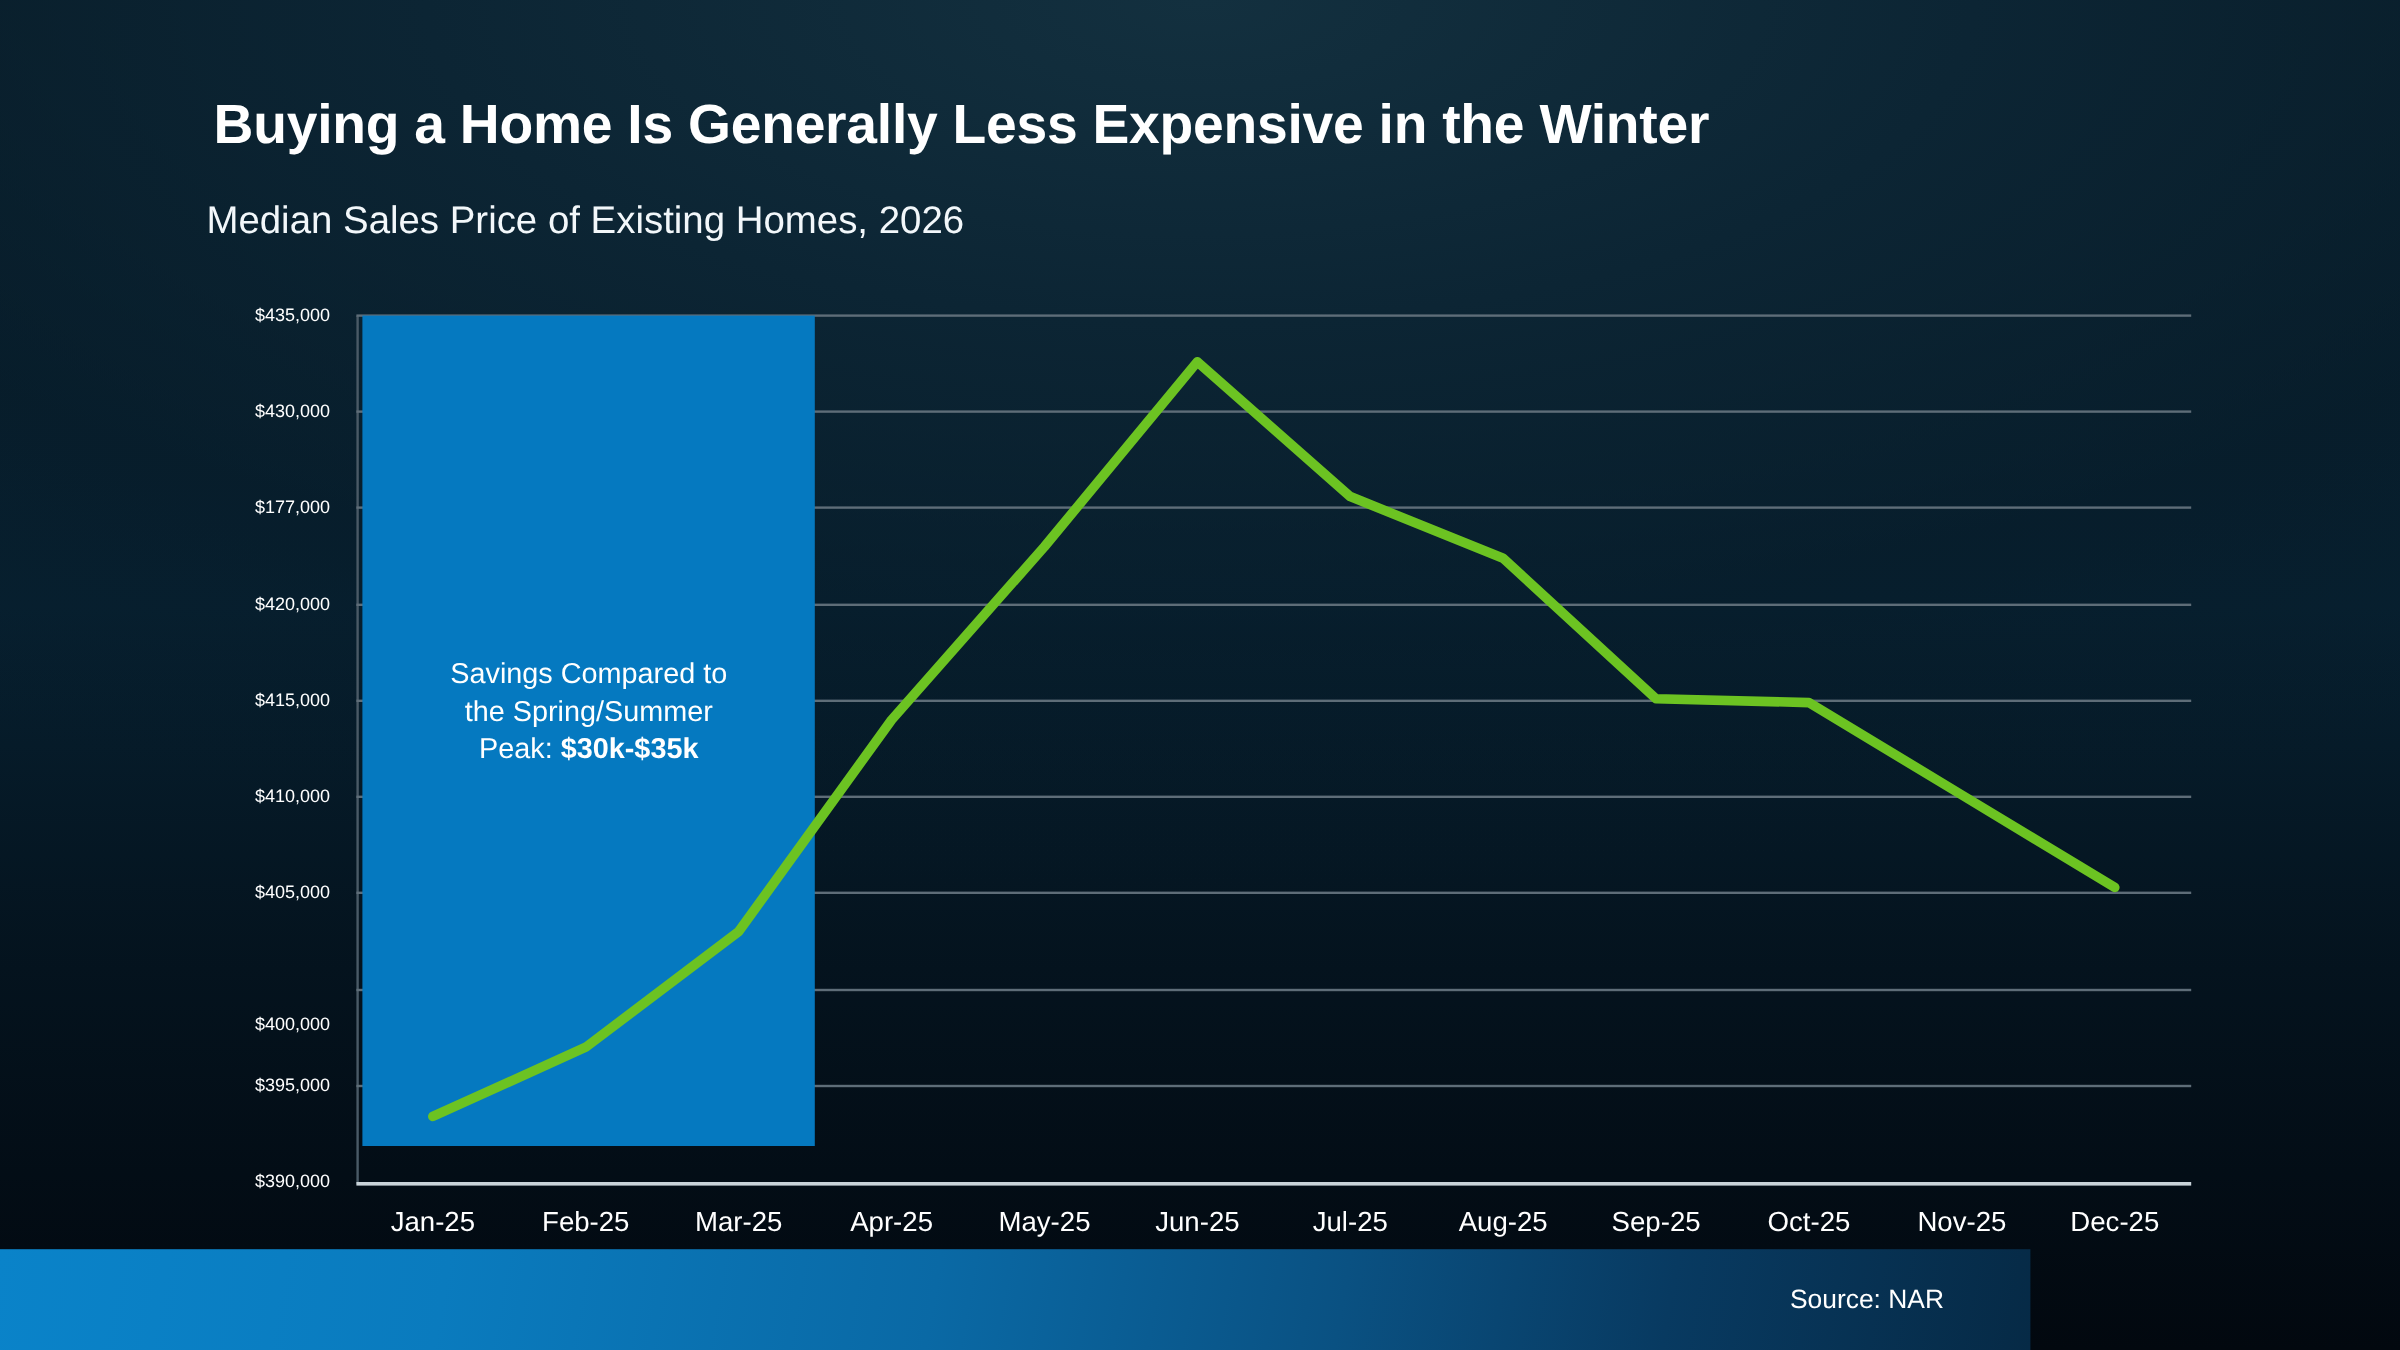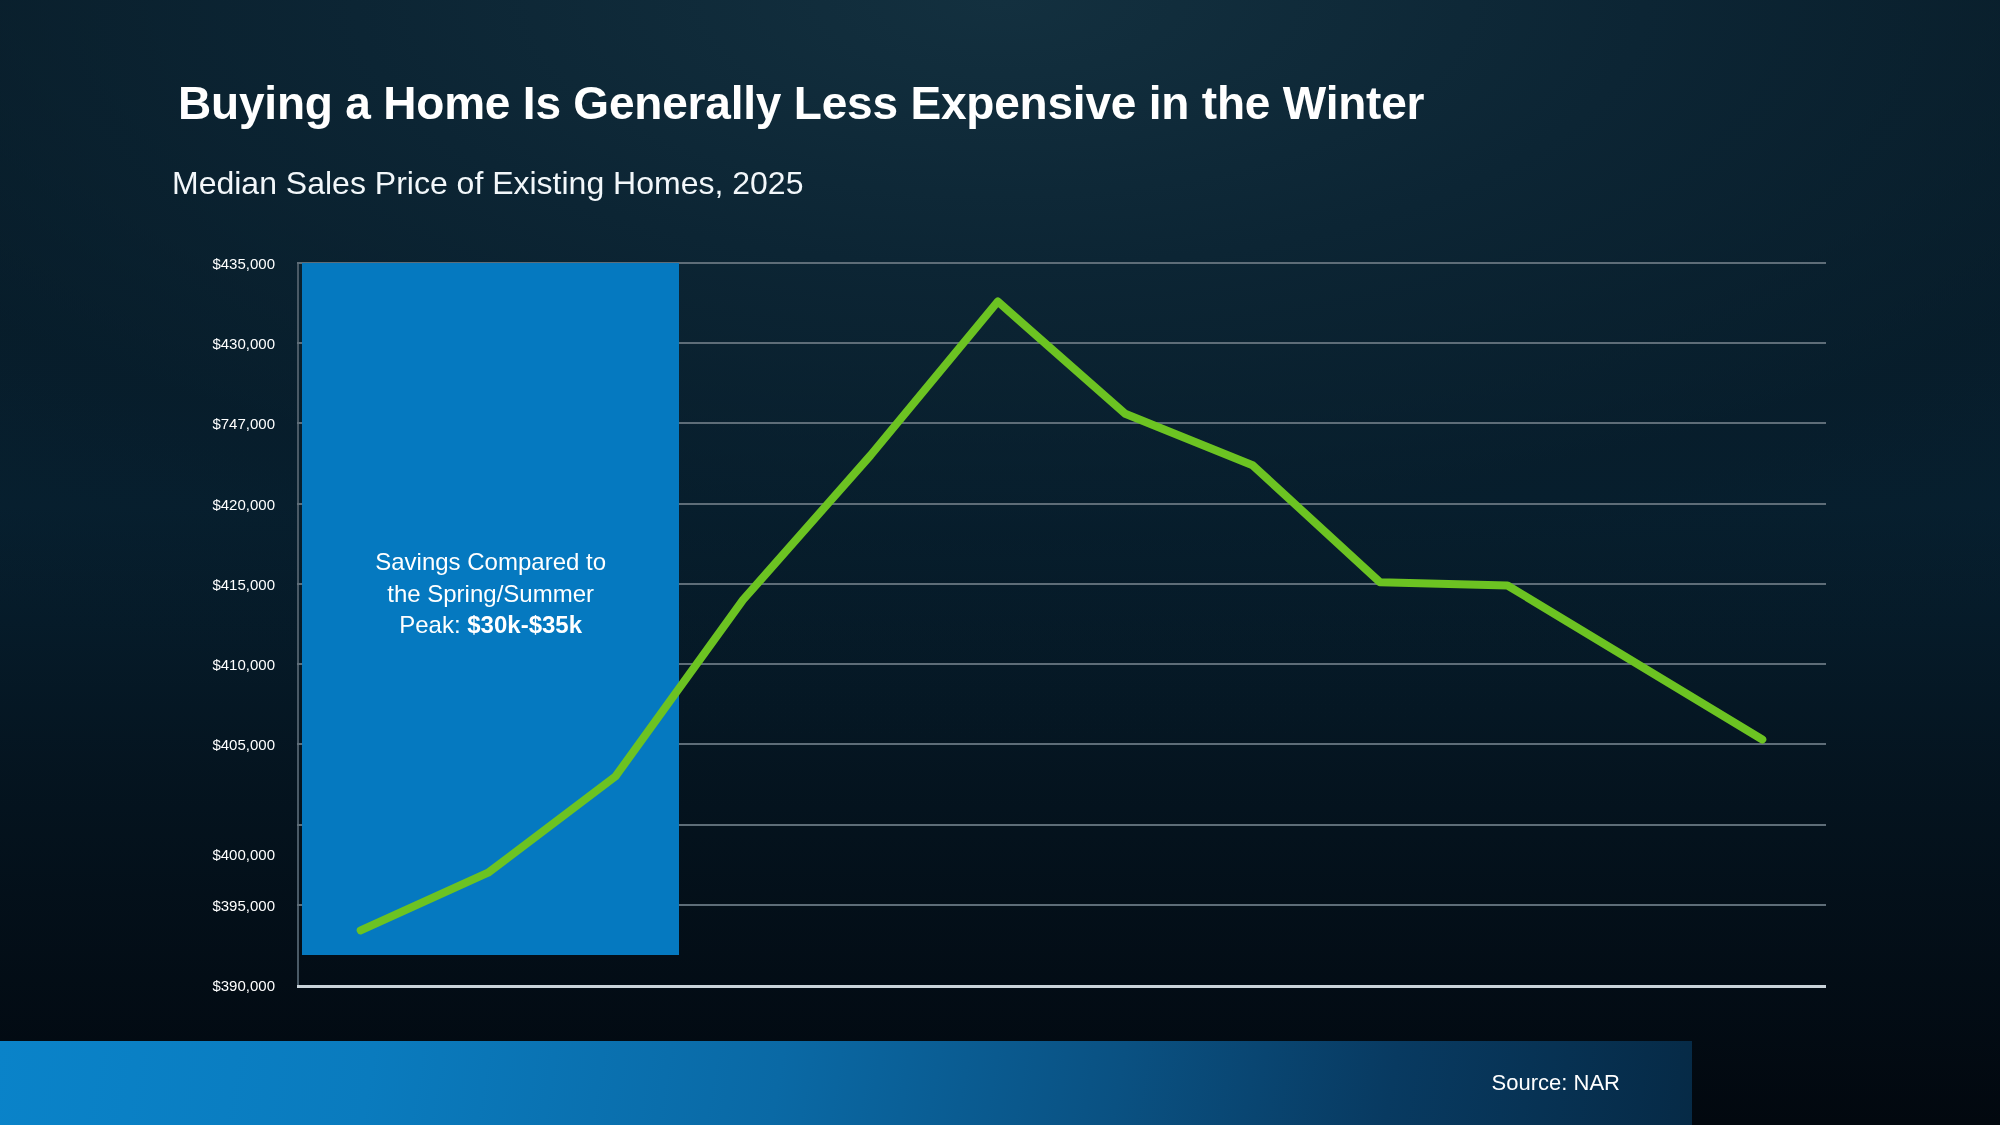--- a/index.html
+++ b/index.html
@@ -116,26 +116,26 @@
     transform:translateY(-50%);
     color:#ffffff; font-size:22px; white-space:nowrap;
   }
 </style>
 </head>
 <body>
 
 <div id="slide">
 
   <div id="title">Buying a Home Is Generally Less Expensive in the Winter</div>
-  <div id="subtitle">Median Sales Price of Existing Homes, 2025</div>
+  <div id="subtitle">Median Sales Price of Existing Homes, 2026</div>
 
   <div id="yaxis">
       <div class="ylab" style="top: 0px;">$435,000</div>
       <div class="ylab" style="top: 80.2222px;">$430,000</div>
-      <div class="ylab" style="top: 160.444px;">$747,000</div>
+      <div class="ylab" style="top: 160.444px;">$177,000</div>
       <div class="ylab" style="top: 240.667px;">$420,000</div>
       <div class="ylab" style="top: 320.889px;">$415,000</div>
       <div class="ylab" style="top: 401.111px;">$410,000</div>
       <div class="ylab" style="top: 481.333px;">$405,000</div>
       <div class="ylab" style="top: 591px;">$400,000</div>
       <div class="ylab" style="top: 641.778px;">$395,000</div>
       <div class="ylab" style="top: 722px;">$390,000</div>
     </div>
 
   <div id="yaxis-spine"></div>
@@ -157,18 +157,32 @@
         <span>the Spring/Summer</span><br>
         <span>Peak: </span><b>$30k-$35k</b>
       </div>
     </div>
 
     <svg id="series-svg" viewBox="0 0 1529 722" preserveAspectRatio="none">
       <polyline id="price-line" fill="none" stroke="#6cc322" stroke-width="8" stroke-linejoin="round" stroke-linecap="round" points="63.7,667.4 191.1,609.7 318.5,513.4 446.0,336.9 573.4,192.5 700.8,38.5 828.2,150.8 955.6,202.2 1083.0,319.3 1210.5,322.5 1337.9,399.5 1465.3,476.5"></polyline>
     </svg>
   </div>
 
+  <div id="xaxis">
+      <div class="xlab">Jan-25</div>
+      <div class="xlab">Feb-25</div>
+      <div class="xlab">Mar-25</div>
+      <div class="xlab">Apr-25</div>
+      <div class="xlab">May-25</div>
+      <div class="xlab">Jun-25</div>
+      <div class="xlab">Jul-25</div>
+      <div class="xlab">Aug-25</div>
+      <div class="xlab">Sep-25</div>
+      <div class="xlab">Oct-25</div>
+      <div class="xlab">Nov-25</div>
+      <div class="xlab">Dec-25</div>
+    </div>
 
   <div id="footer">
     <div id="source">Source: NAR</div>
   </div>
 
 </div>
 
 </body></html>

